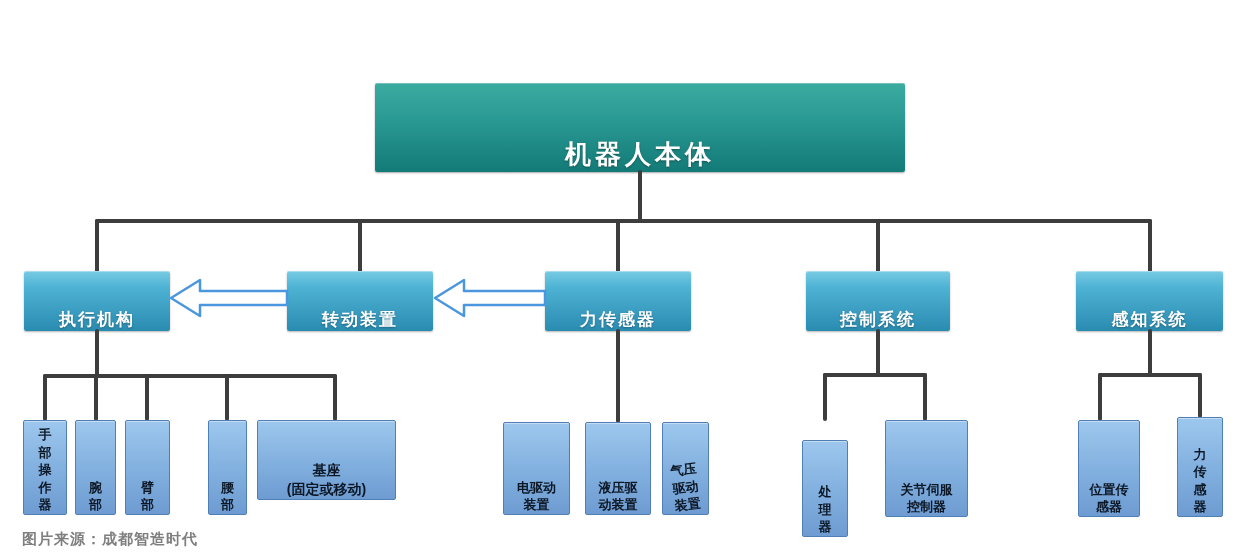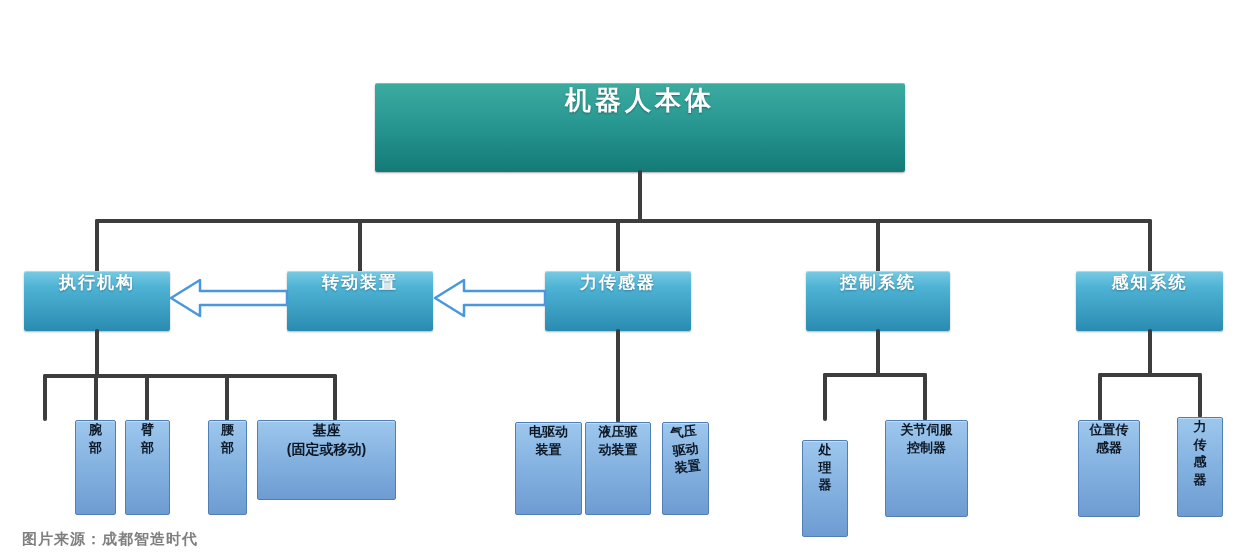--- a/index.html
+++ b/index.html
@@ -1,20 +1,20 @@
 <!DOCTYPE html>
 <html><head>
 <meta charset="utf-8">
 <style>
   html,body{margin:0;padding:0;background:#fff;}
   .stage{
     position:relative;width:1249px;height:560px;background:#ffffff;overflow:hidden;
     font-family:"Liberation Sans","DejaVu Sans",sans-serif;
   }
-  .box{position:absolute;display:flex;align-items:flex-start;justify-content:center;
+  .box{position:absolute;display:flex;align-items:flex-end;justify-content:center;
        text-align:center;box-sizing:border-box;border-radius:2px;}
   
   .root-box{
     background:linear-gradient(180deg,#3cab9f 0%,#2a9a94 40%,#137a77 100%);
     box-shadow:inset 0 1px 0 rgba(255,255,255,.28), 0 1px 2px rgba(0,0,0,.35);
     color:#ffffff;font-size:26px;font-weight:bold;letter-spacing:4px;
     text-shadow:0 1px 2px rgba(0,0,0,.35);
   }
   
   .branch-box{
@@ -100,35 +100,38 @@
   <div class="v-line" style="left:876px;top:329px;height:48px;"></div>
   <div class="h-line" style="left:823px;top:373px;width:104px;"></div>
   <div class="v-line" style="left:823px;top:373px;height:48px;"></div>
   <div class="v-line" style="left:923px;top:373px;height:48px;"></div>
 
   <div class="v-line" style="left:1148px;top:329px;height:48px;"></div>
   <div class="h-line" style="left:1098px;top:373px;width:104px;"></div>
   <div class="v-line" style="left:1098px;top:373px;height:48px;"></div>
   <div class="v-line" style="left:1198px;top:373px;height:45px;"></div>
 
+  <div class="box leaf-box" style="left:23px;top:420px;width:44px;height:95px;">
+    <span class="wrap w1">手部操作器</span>
+  </div>
   <div class="box leaf-box" style="left:75px;top:420px;width:41px;height:95px;">
     <span class="wrap w1">腕部</span>
   </div>
   <div class="box leaf-box" style="left:125px;top:420px;width:45px;height:95px;">
     <span class="wrap w1">臂部</span>
   </div>
   <div class="box leaf-box" style="left:208px;top:420px;width:39px;height:95px;">
     <span class="wrap w1">腰部</span>
   </div>
   <div class="box leaf-box pre" style="left:257px;top:420px;width:139px;height:80px;">
     <span>基座
 (固定或移动)</span>
   </div>
 
-  <div class="box leaf-box" style="left:503px;top:422px;width:67px;height:93px;margin-left:12px;">
+  <div class="box leaf-box" style="left:503px;top:422px;width:67px;height:93px;">
     <span class="wrap w3">电驱动装置</span>
   </div>
   <div class="box leaf-box" style="left:585px;top:422px;width:66px;height:93px;">
     <span class="wrap w3">液压驱动装置</span>
   </div>
   <div class="box leaf-box" style="left:662px;top:422px;width:47px;height:93px;">
     <span class="wrap w2 tilt">气压驱动装置</span>
   </div>
 
   <div class="box leaf-box" style="left:802px;top:420px;width:46px;height:97px;margin-top:20px;">

